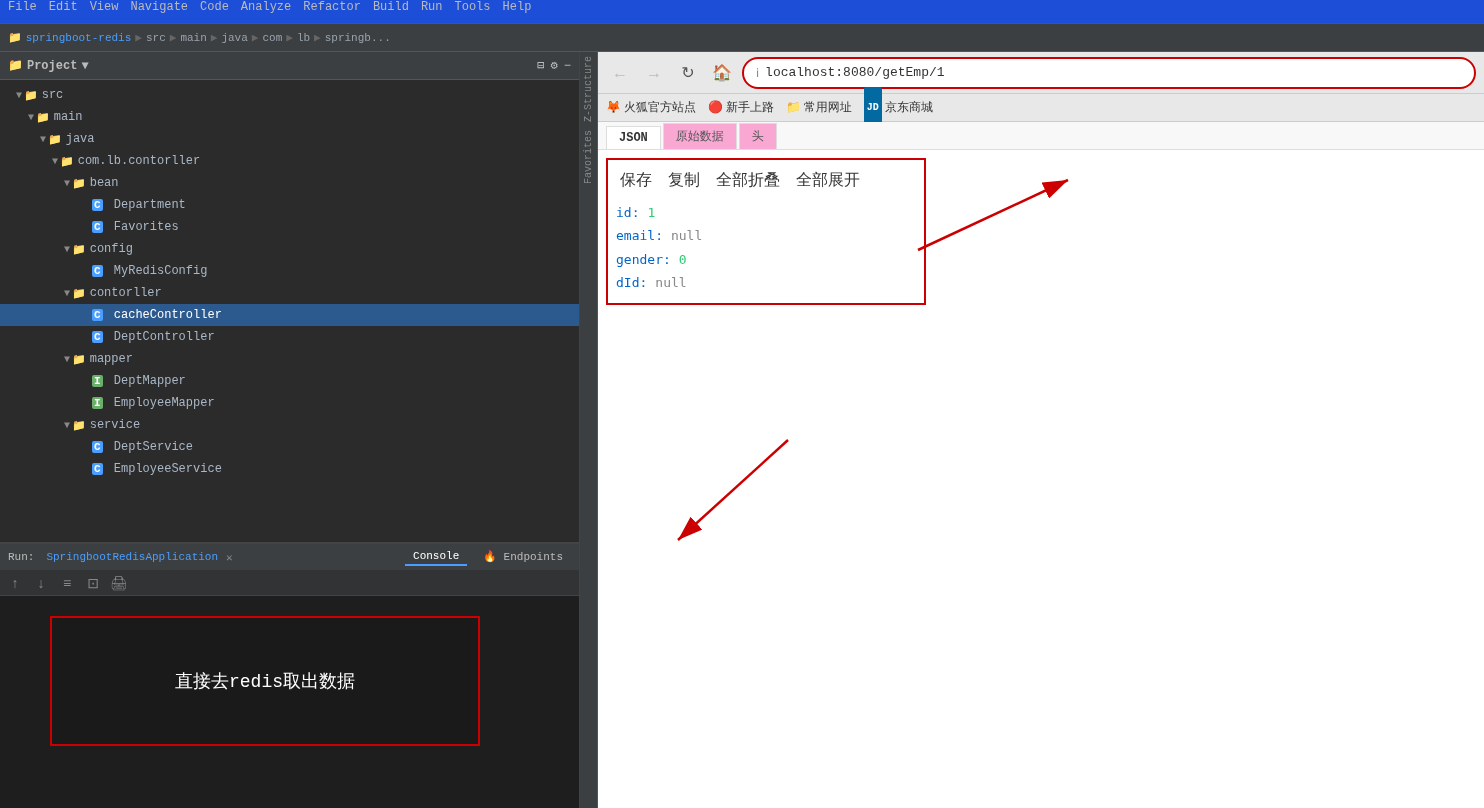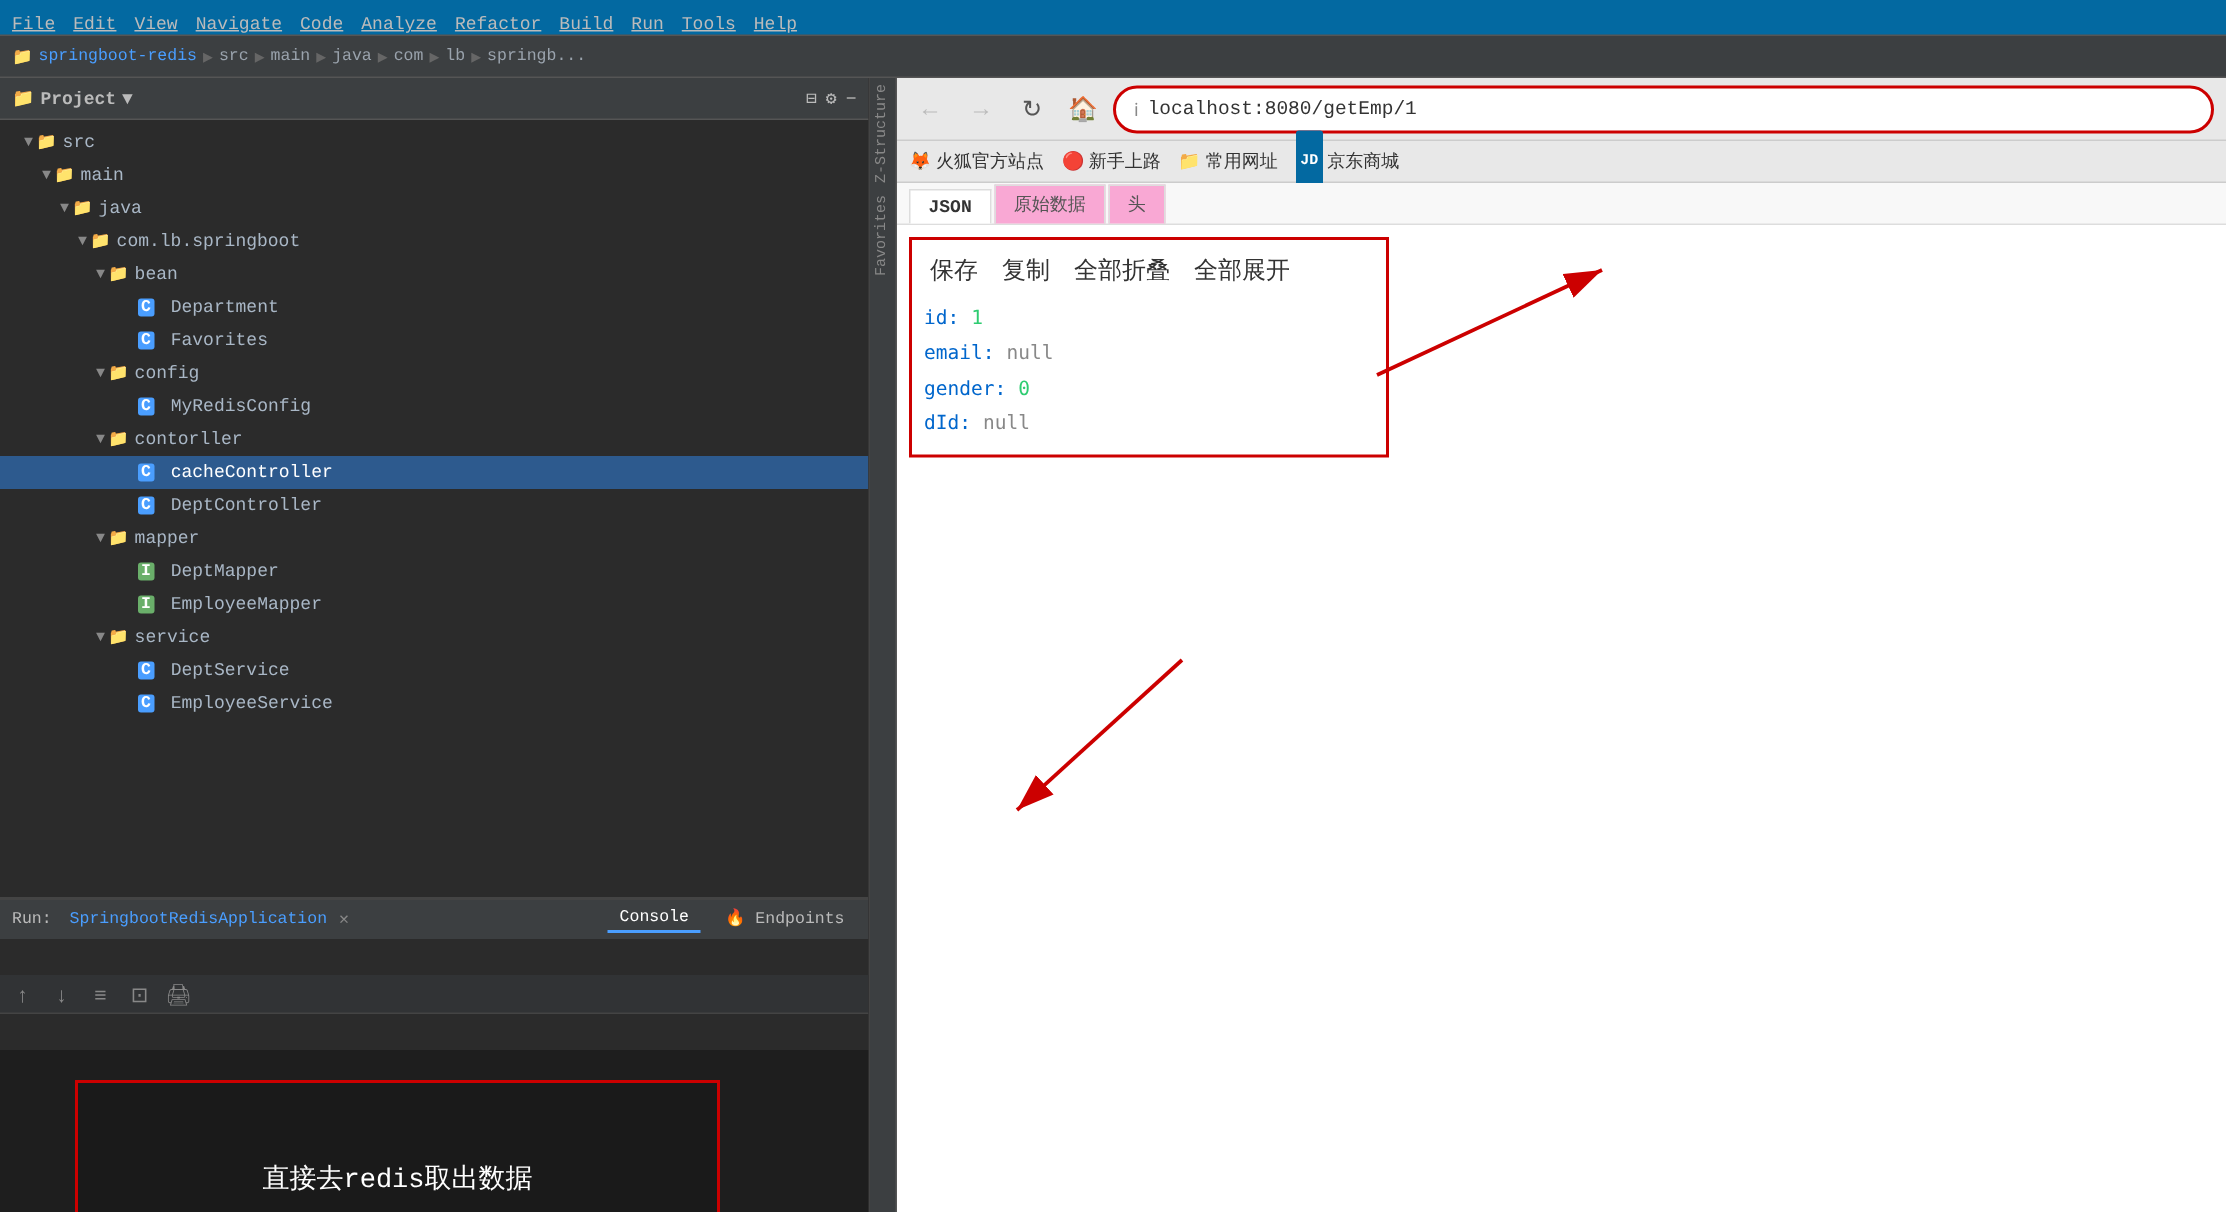--- a/index.html
+++ b/index.html
@@ -1,29 +1,28 @@
 <!DOCTYPE html>
 <html><head>
   <meta charset="utf-8">
   <style>
     * { margin: 0; padding: 0; box-sizing: border-box; }
     body { width: 1484px; height: 808px; overflow: hidden; font-family: 'Consolas', 'Courier New', monospace; background: #2b2b2b; display: flex; flex-direction: column; }
 
     
     .ide-menubar {
-      background: #0369a1;
+      background: #1d4ed8;
       color: #bbbbbb;
       font-size: 12px;
       height: 24px;
       display: flex;
-      align-items: flex-end;
+      align-items: flex-start;
       padding: 0 8px;
       gap: 12px;
       border-bottom: 1px solid #555;
-      text-decoration: underline;
     }
     .ide-menubar span { cursor: pointer; }
 
     
     .ide-toolbar {
       background: #3c3f41;
       color: #9aa3ad;
       font-size: 11px;
       height: 28px;
       display: flex;
@@ -85,26 +84,25 @@
     .tree-item.selected { background: #2d5a8e; color: #fff; }
     .tree-item .indent { display: inline-block; }
     .tree-item .icon { margin-right: 4px; font-size: 11px; }
     .folder-icon { color: #7a8a9a; }
     .java-icon { color: #4a9eff; font-size: 10px; font-weight: bold; background: #4a9eff; color: #fff; border-radius: 2px; padding: 0 2px; }
     .interface-icon { color: #6aaf6a; font-size: 10px; font-weight: bold; background: #6aaf6a; color: #fff; border-radius: 2px; padding: 0 2px; }
     .arrow { color: #888; font-size: 10px; margin-right: 2px; }
 
     
     .run-panel {
-      height: 210px;
+      height: 266px;
       background: #2b2b2b;
       border-top: 2px solid #444;
       display: flex;
       flex-direction: column;
-      gap: 24px;
     }
     .run-panel-header {
       background: #3c3f41;
       height: 26px;
       display: flex;
       align-items: center;
       padding: 0 8px;
       font-size: 11px;
       color: #bbbbbb;
       gap: 8px;
@@ -381,21 +379,21 @@
         <span class="indent" style="width:32px"></span>
         <span class="arrow">▼</span>
         <span class="icon folder-icon">📁</span>
         <span>java</span>
       </div>
 
       <div class="tree-item">
         <span class="indent" style="width:44px"></span>
         <span class="arrow">▼</span>
         <span class="icon folder-icon">📁</span>
-        <span>com.lb.springboot</span>
+        <span>com.lb.contorller</span>
       </div>
 
       <div class="tree-item">
         <span class="indent" style="width:56px"></span>
         <span class="arrow">▼</span>
         <span class="icon folder-icon">📁</span>
         <span>bean</span>
       </div>
 
       <div class="tree-item">

